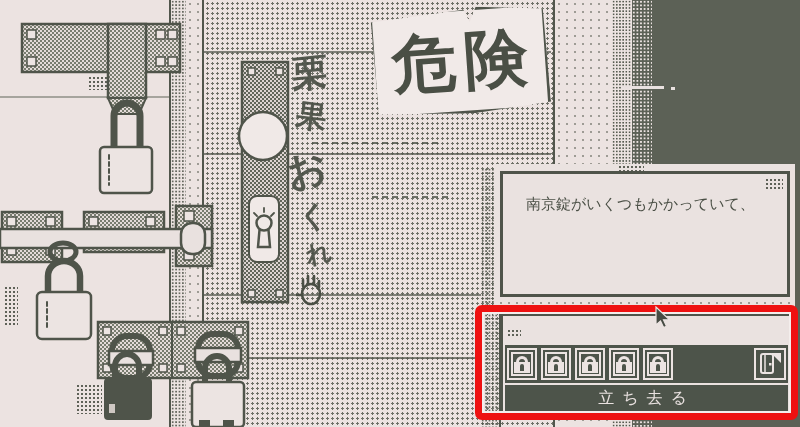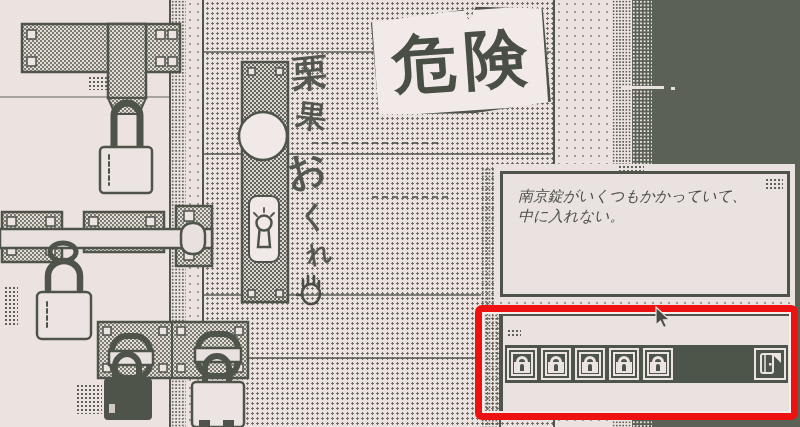--- a/index.html
+++ b/index.html
@@ -34,21 +34,21 @@
   .g1{top:46px;left:10px;font-size:31px;transform:rotate(7deg);}
   .g2{top:94px;left:0;font-size:40px;transform:rotate(-14deg);}
   .g3{top:146px;left:12px;font-size:30px;transform:rotate(4deg) skewX(6deg);}
   .g4{top:186px;left:20px;font-size:25px;transform:rotate(-10deg);}
   .ghand{position:absolute;top:218px;left:10px;}
 
   
   .dlg-wrap{position:absolute;left:495px;top:164px;width:300px;height:146px;background:#eae2e0;z-index:5;}
   .dlg-box{position:absolute;left:5px;top:7px;width:290px;height:126px;border:3px solid #4f544a;background:#eae2e0;
            padding:4px 7px;color:#4a4f45;font-size:15px;line-height:20px;}
-  .dlg-box p{margin:8px;font-style:italic;}
+  .dlg-box p{margin:16px;}
   .dlg-box p+p{margin-top:20px;}
 
   
   .panel{position:absolute;left:500px;top:313px;width:292px;height:102px;border:3px solid #4f544a;background:#eae2e0;z-index:5;}
   .icon-bar{position:absolute;left:505px;top:345px;width:283px;height:38px;background:#4d544a;z-index:5;
             display:flex;align-items:center;gap:4px;padding:0 2px;}
   .slot{width:30px;height:32px;background:#4d544a;border:2px solid #ece4e2;padding:2px;flex:0 0 auto;}
   .slot-in{width:100%;height:100%;border:2px solid #ece4e2;display:flex;align-items:center;justify-content:center;background:#4d544a;}
   .door-slot{margin-left:auto;width:32px;height:32px;border:2px solid #ece4e2;background:#4d544a;
              display:flex;align-items:center;justify-content:center;flex:0 0 auto;}
@@ -213,21 +213,21 @@
       <span class="gch g3">く</span>
       <span class="gch g4">れ</span>
     </div>
 
   <div class="dlg-wrap">
     <div class="abs dots-sparse" style="left:2px;top:135px;width:296px;height:9px;"></div>
     <div class="abs speck" style="left:123px;top:1px;width:26px;height:6px;"></div>
     <div class="dlg-box">
       <div class="abs speck" style="right:4px;top:4px;width:18px;height:12px;"></div>
       <p><span>南京錠がいくつもかかっていて、</span><br>
-         <span>中に入れない。</span></p>
+         </p>
     </div>
   </div>
 
   <div class="panel">
     <div class="abs speck" style="left:4px;top:13px;width:14px;height:8px;"></div>
   </div>
 
   <div class="icon-bar">
     <span style="display:flex;gap:4px;">
     <div class="slot">
@@ -283,20 +283,23 @@
     <div class="door-slot">
       <svg width="24" height="24" viewBox="0 0 24 24">
         <rect x="3" y="2" width="12" height="19" rx="2" fill="none" stroke="#ece4e2" stroke-width="2"></rect>
         <path d="M7,2 v19" stroke="#ece4e2" stroke-width="1.5"></path>
         <polygon points="13,1 23,1 23,11" fill="#ece4e2"></polygon>
         <rect x="11" y="11" width="2.5" height="2.5" fill="#ece4e2"></rect>
       </svg>
     </div>
   </div>
 
+  <div class="leave-btn">
+    <span>立ち去る</span>
+  </div>
 
   <div class="red-rect"></div>
 
   <div class="cursor">
     <svg width="18" height="24" viewBox="0 0 18 24">
       <path d="M2,1 L2,19 L6.5,15 L9.6,21.5 L12.5,20.2 L9.5,13.8 L15.5,13.8 Z" fill="#474c44" stroke="#ece4e2" stroke-width="1.2"></path>
     </svg>
   </div>
 
 </div>

